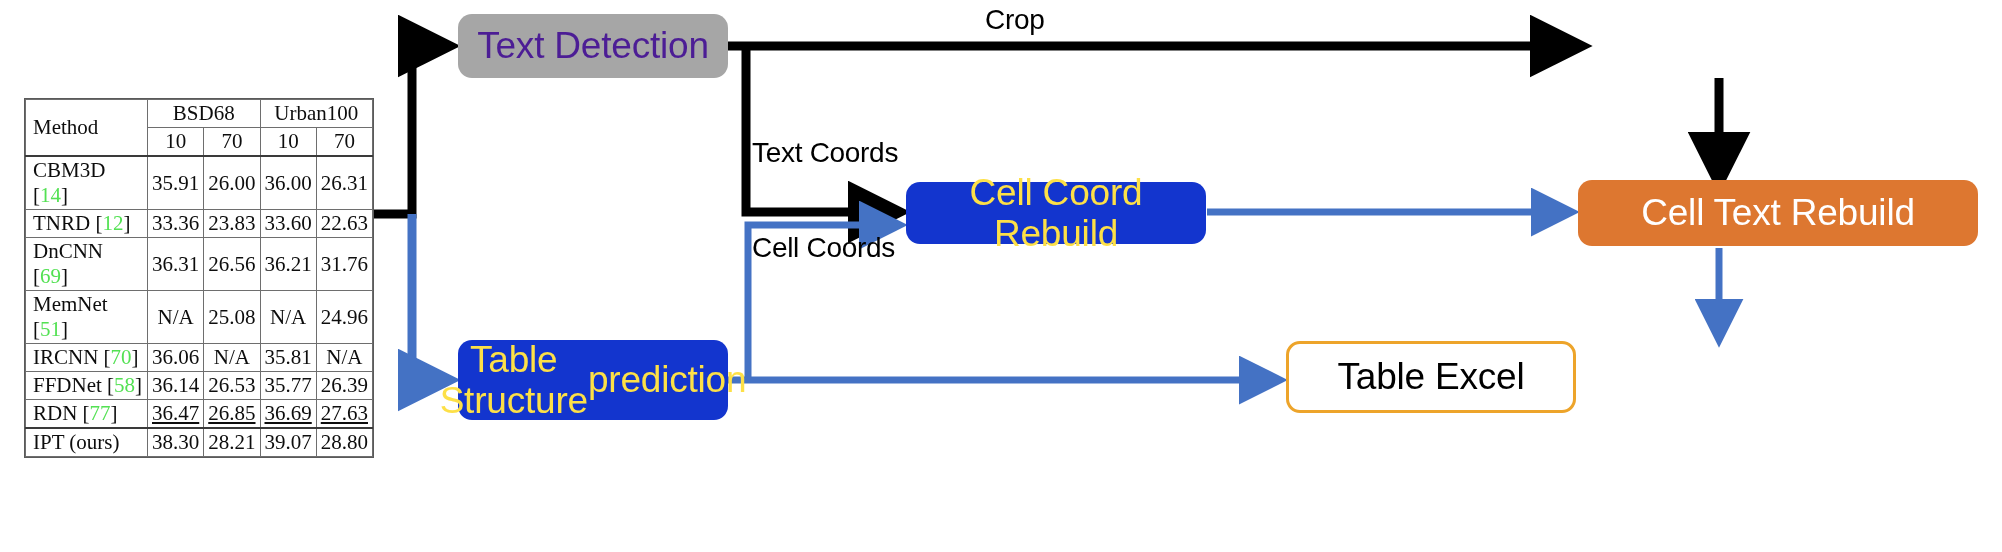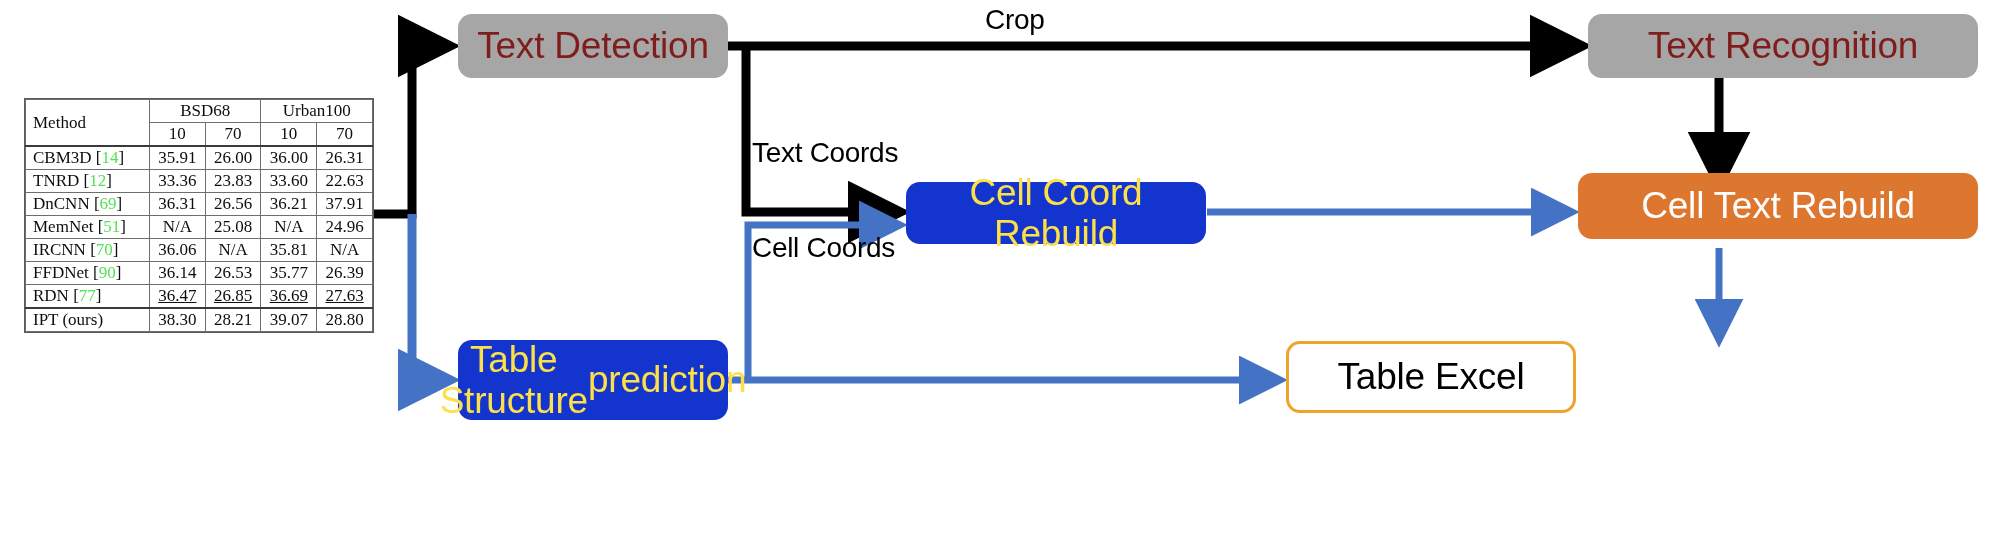--- a/index.html
+++ b/index.html
@@ -10,21 +10,21 @@
   
   .node{
     position:absolute;box-sizing:border-box;
     display:flex;align-items:center;justify-content:center;
     text-align:center;line-height:1.12;
     border-radius:14px;
     font-family:"Liberation Sans",sans-serif;
     font-weight:400;
     letter-spacing:-0.2px;
   }
-  .node.gray{background:#a6a6a6;color:#7f1d1d;font-size:37px;justify-content:center;}
+  .node.gray{background:#a6a6a6;color:#4c1d95;font-size:37px;justify-content:center;}
   .node.blue{background:#1335ce;color:#fde047;font-size:37px;}
   .node.orange{background:#dd7730;color:#ffffff;font-size:37px;}
   .node.outline{background:#ffffff;color:#000000;font-size:37px;border:3px solid #eda42a;}
 
   
   .elabel{
     position:absolute;color:#000;font-size:28px;
     font-family:"Liberation Sans",sans-serif;white-space:nowrap;
     letter-spacing:-0.3px;
   }
@@ -32,21 +32,21 @@
   
   svg.edges{position:absolute;left:0;top:0;width:2002px;height:552px;pointer-events:none;}
 
   
   .paper-table{
     position:absolute;left:24px;top:98px;width:350px;
     background:#fff;border:1.5px solid #5a5a5a;
     font-family:"Liberation Serif",serif;
     box-sizing:border-box;
   }
-  .paper-table table{border-collapse:collapse;width:100%;font-size:17px;color:#0d0d0d;}
+  .paper-table table{border-collapse:collapse;width:100%;font-size:21px;color:#0d0d0d;}
   .paper-table td,.paper-table th{
     border:1px solid #6e6e6e;padding:1px 4px;text-align:center;font-weight:400;
   }
   .paper-table th{font-weight:400;}
   .paper-table td.method,.paper-table th.method{text-align:left;padding-left:7px;}
   .paper-table tr.thickline > *{border-top:2px solid #3a3a3a;}
   .cite{color:#53e153;}
   .ul{text-decoration:underline;}
   .bold{font-weight:700;}
 </style>
@@ -81,29 +81,26 @@
 
     <path d="M728,380 L1278,380" stroke="#4472c4" stroke-width="7" fill="none" marker-end="url(#ahblue)"></path>
 
     <path d="M1719,248 L1719,338" stroke="#4472c4" stroke-width="7" fill="none" marker-end="url(#ahblue)"></path>
   </svg>
 
   <div class="node gray" style="left:458px;top:14px;width:270px;height:64px;">
     <span>Text Detection</span>
   </div>
 
-  <div class="node gray" style="left:1588px;top:14px;width:390px;height:64px;">
-    <span>Text Recognition</span>
-  </div>
 
   <div class="node blue" style="left:906px;top:182px;width:300px;height:62px;">
     <span>Cell Coord Rebuild</span>
   </div>
 
-  <div class="node orange" style="left:1578px;top:173px;width:400px;height:66px;">
+  <div class="node orange" style="left:1578px;top:180px;width:400px;height:66px;">
     <span>Cell Text Rebuild</span>
   </div>
 
   <div class="node blue" style="left:458px;top:340px;width:270px;height:80px;flex-direction:row;">
     <span>Table Structure</span>
     <span>prediction</span>
   </div>
 
   <div class="node outline" style="left:1286px;top:341px;width:290px;height:72px;">
     <span>Table Excel</span>
@@ -144,38 +141,38 @@
             <td>33.36</td>
             <td>23.83</td>
             <td>33.60</td>
             <td>22.63</td>
           </tr>
           <tr>
             <td class="method">DnCNN [<span class="cite">69</span>]</td>
             <td>36.31</td>
             <td>26.56</td>
             <td>36.21</td>
-            <td>37.91</td>
+            <td>31.76</td>
           </tr>
           <tr>
             <td class="method">MemNet [<span class="cite">51</span>]</td>
             <td>N/A</td>
             <td>25.08</td>
             <td>N/A</td>
             <td>24.96</td>
           </tr>
           <tr>
             <td class="method">IRCNN [<span class="cite">70</span>]</td>
             <td>36.06</td>
             <td>N/A</td>
             <td>35.81</td>
             <td>N/A</td>
           </tr>
           <tr>
-            <td class="method">FFDNet [<span class="cite">90</span>]</td>
+            <td class="method">FFDNet [<span class="cite">58</span>]</td>
             <td>36.14</td>
             <td>26.53</td>
             <td>35.77</td>
             <td>26.39</td>
           </tr>
           <tr>
             <td class="method">RDN [<span class="cite">77</span>]</td>
             <td class="ul">36.47</td>
             <td class="ul">26.85</td>
             <td class="ul">36.69</td>

